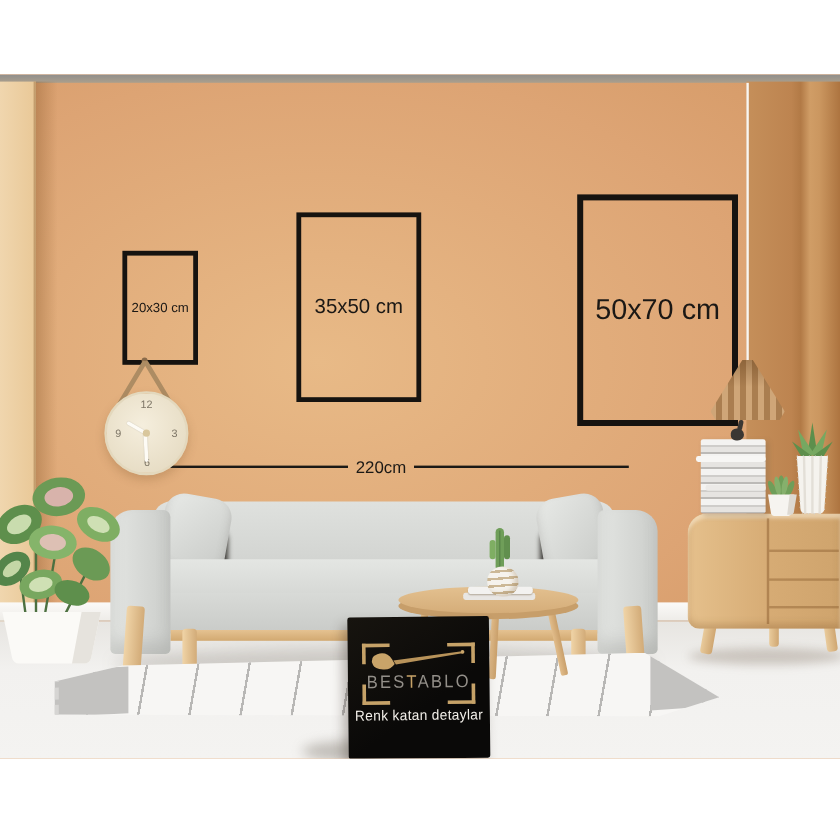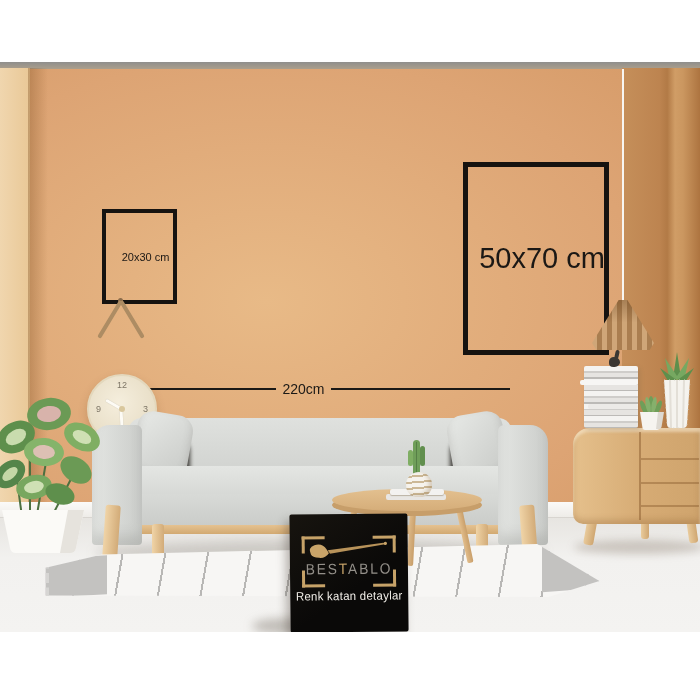--- a/index.html
+++ b/index.html
@@ -12,32 +12,32 @@
   .ceiling-band{left:0;top:0;width:700px;height:7px;background:linear-gradient(#8f8e8c,#ab9f8c);}
   .wall-left{left:0;top:6px;width:30px;height:450px;background:linear-gradient(90deg,#f0d6ae,#e9c897);}
   .wall-corner{left:28px;top:6px;width:20px;height:450px;background:linear-gradient(90deg,rgba(130,82,36,.38),rgba(130,82,36,0));}
   .wall-right{left:622px;top:6px;width:78px;height:450px;
      background:linear-gradient(90deg,#c58f5a 0%,#bd8450 48%,#b27a46 58%,#d09d66 68%,#cb9760 78%,#ad7440 100%);}
   .baseboard{left:0;top:440px;width:700px;height:15px;background:linear-gradient(#fbfaf8,#eeece8);
      border-bottom:1px solid #d8d5d0;}
   .floor{left:0;top:456px;width:700px;height:114px;background:linear-gradient(180deg,#e7e5e1,#f2f1ef 35%,#f4f3f1);}
   
   .pframe{position:absolute;border:4px solid #161310;display:flex;align-items:center;justify-content:center;
-     color:#1b1815;padding-left:12px;}
+     color:#1b1815;}
   .pframe span{white-space:nowrap;}
   
-  .measure{left:97px;top:319px;width:413px;height:16px;display:flex;align-items:center;color:#1b1916;text-align:right;}
+  .measure{left:111px;top:319px;width:413px;height:16px;display:flex;align-items:center;color:#1b1916;text-align:right;}
   .mline{flex:1;height:2px;background:#1b1916;}
   .mlabel{padding:0 6px;font-size:14px;}
   
   .clock-nail{left:118px;top:236px;width:5px;height:5px;border-radius:50%;background:#8a6b4a;}
   .strap{width:4px;height:43px;background:#ad8c63;border-radius:2px;transform-origin:top center;}
   .clock-face{left:87px;top:264px;width:66px;height:66px;border-radius:50%;
      background:radial-gradient(circle at 45% 40%, #f5eedd, #e7ddc5 75%, #ddd0b2);
-     border:2px solid #e3d8bd;box-shadow:0 4px 8px rgba(120,80,40,.25);margin-top:48px;}
+     border:2px solid #e3d8bd;box-shadow:0 4px 8px rgba(120,80,40,.25);}
   .cnum{position:absolute;font-size:9px;color:#7d7566;}
   .hand{position:absolute;background:#fdfbf5;border-radius:2px;transform-origin:bottom center;box-shadow:0 0 1px rgba(0,0,0,.2);}
   .clock-center{position:absolute;left:30px;top:30px;width:6px;height:6px;border-radius:50%;background:#d9c79d;}
   
   .lamp-cord{left:622px;top:7px;width:2px;height:232px;background:#f8f6f2;}
   .lamp-shade{left:592px;top:238px;width:62px;height:50px;
      clip-path:polygon(43% 0,57% 0,100% 86%,93% 100%,7% 100%,0 86%);
      background:repeating-linear-gradient(90deg,#cfa678 0 5px,#aa7e50 5px 10px);}
   .lamp-shade::after{content:"";position:absolute;inset:0;background:linear-gradient(180deg,rgba(90,55,20,.35),rgba(0,0,0,0) 45%);}
   
@@ -113,21 +113,24 @@
     <div class="abs ceiling-band"></div>
     <div class="abs wall-left"></div>
     <div class="abs wall-corner"></div>
     <div class="abs wall-right"></div>
     <div class="abs baseboard"></div>
     <div class="abs floor"></div>
 
     <div class="pframe" style="left:102px;top:147px;width:55px;height:87px;font-size:11px;">
       <span>20x30 cm</span>
     </div>
-    <div class="pframe" style="left:463px;top:100px;width:124px;height:183px;border-width:5px;font-size:29px;">
+    <div class="pframe" style="left:247px;top:115px;width:96px;height:150px;font-size:17px;">
+      <span>35x50 cm</span>
+    </div>
+    <div class="pframe" style="left:481px;top:100px;width:124px;height:183px;border-width:5px;font-size:24px;">
       <span>50x70 cm</span>
     </div>
 
     <div class="abs measure">
       <div class="mline"></div>
       <span class="mlabel">220cm</span>
       <div class="mline"></div>
     </div>
 
     <div class="abs clock-nail"></div>

